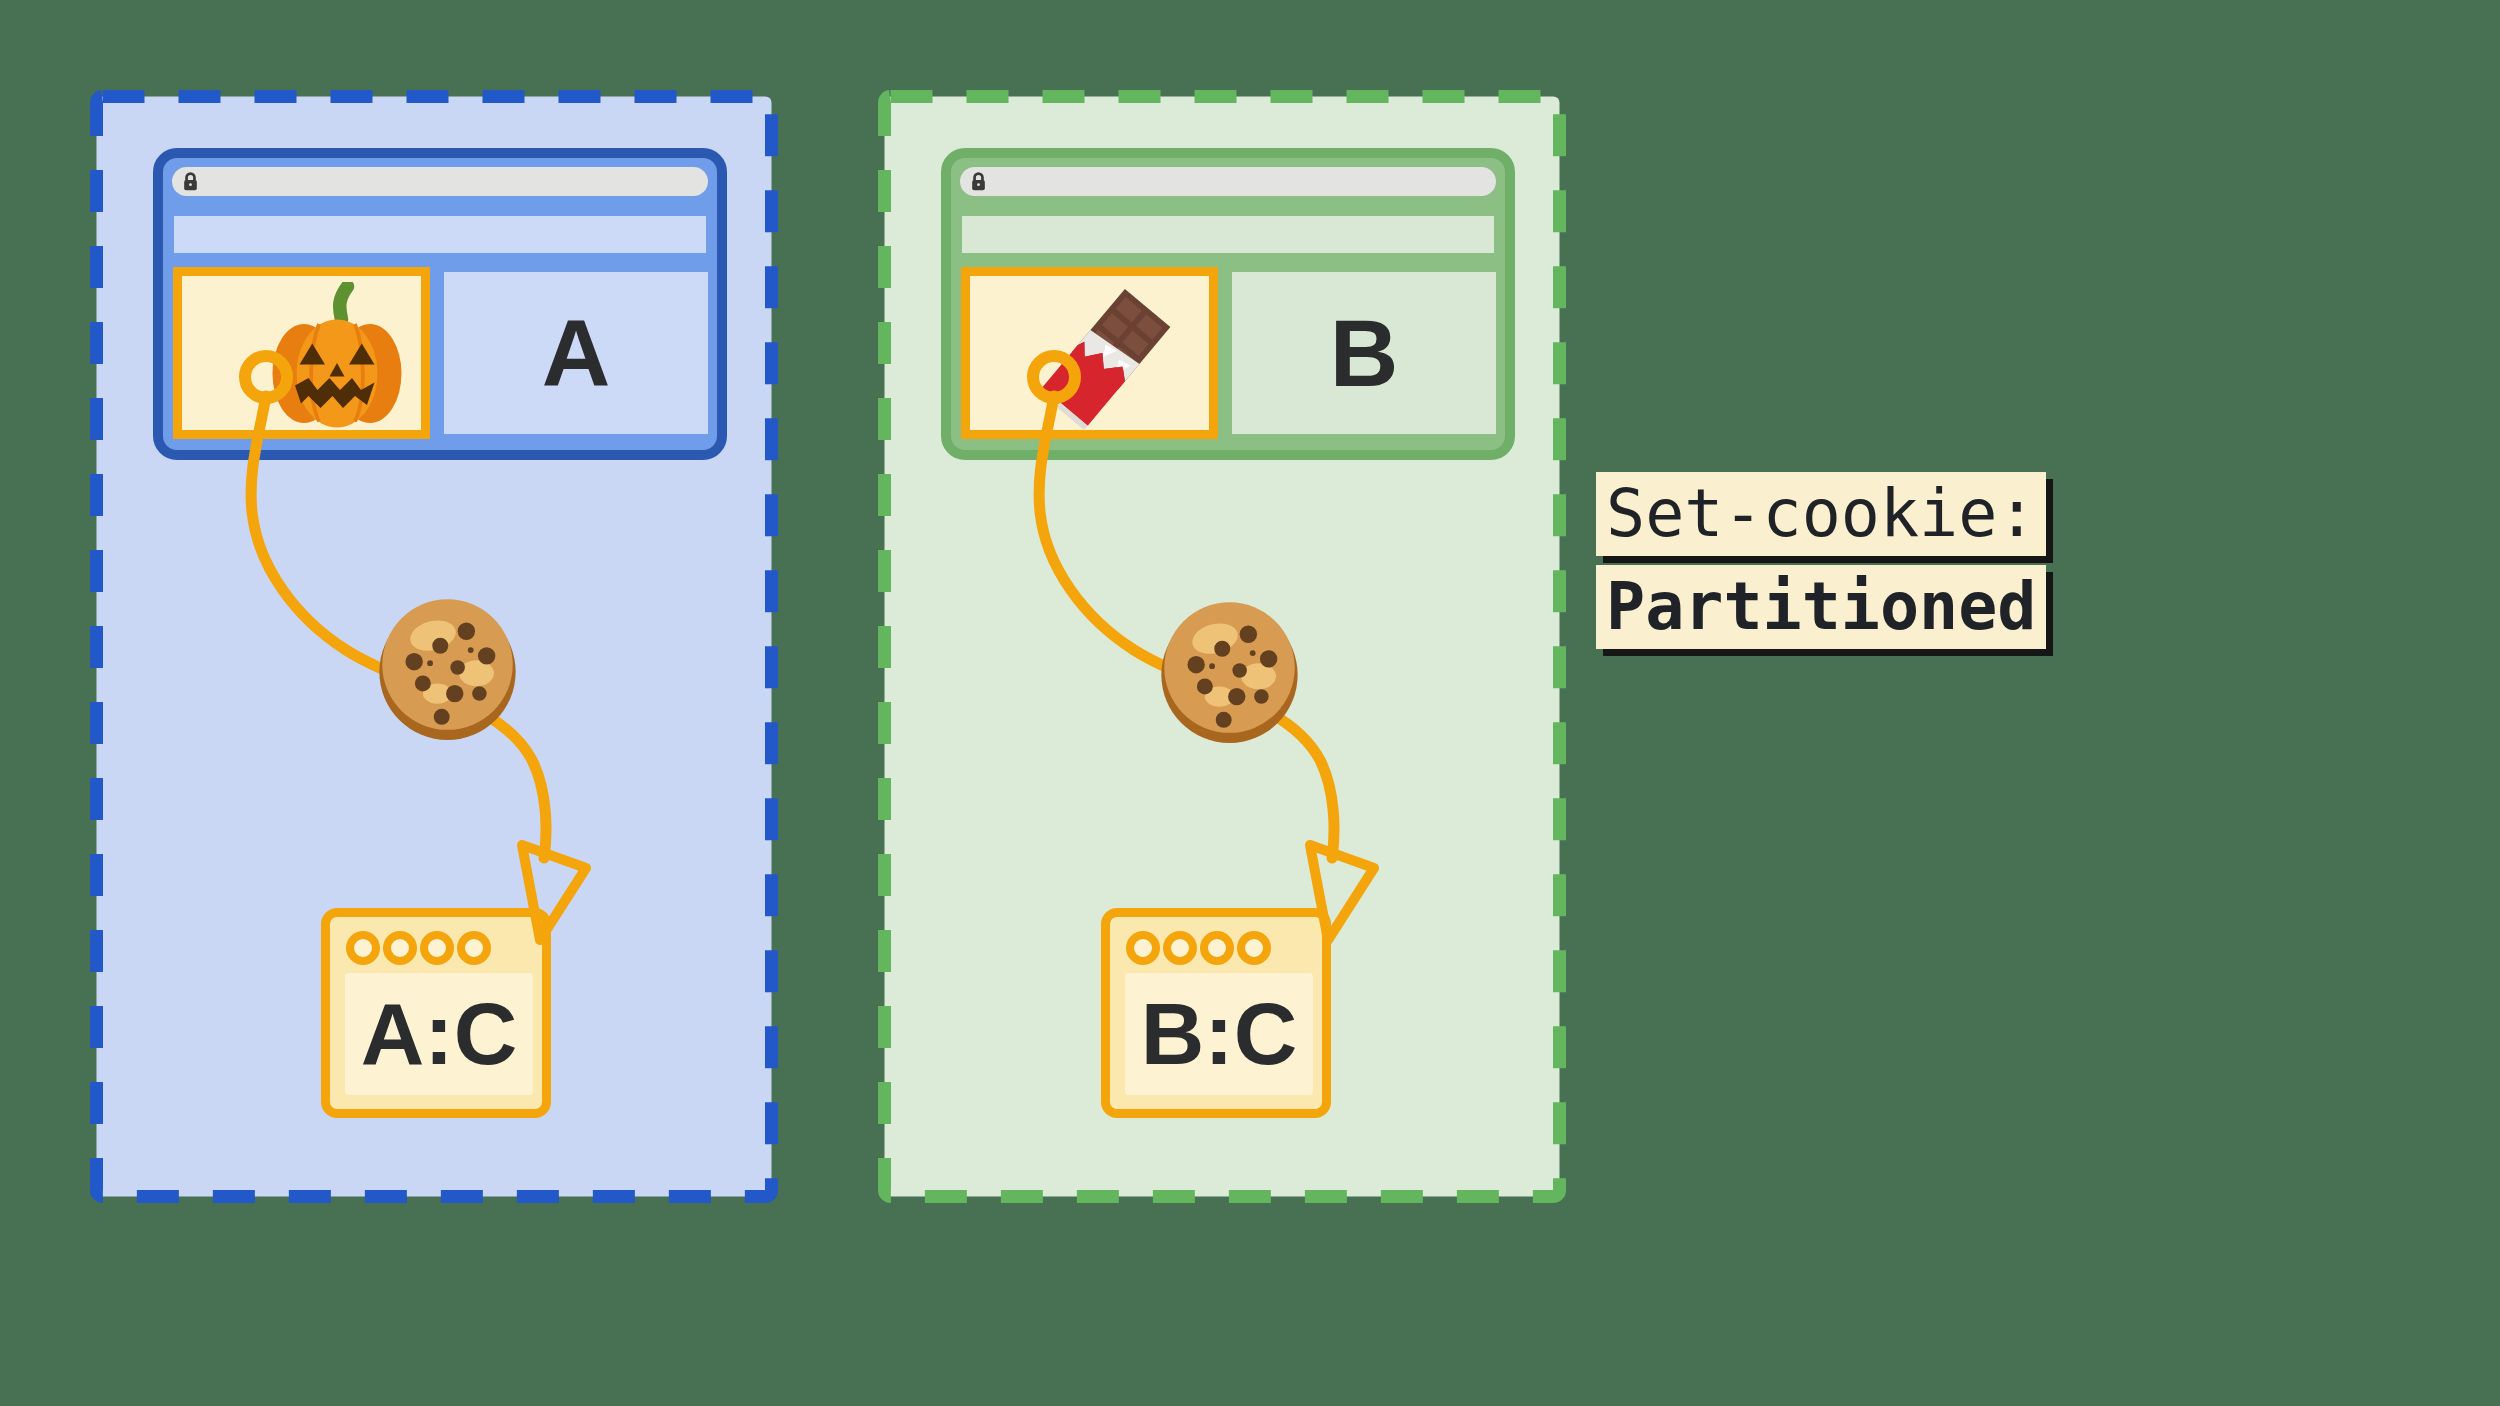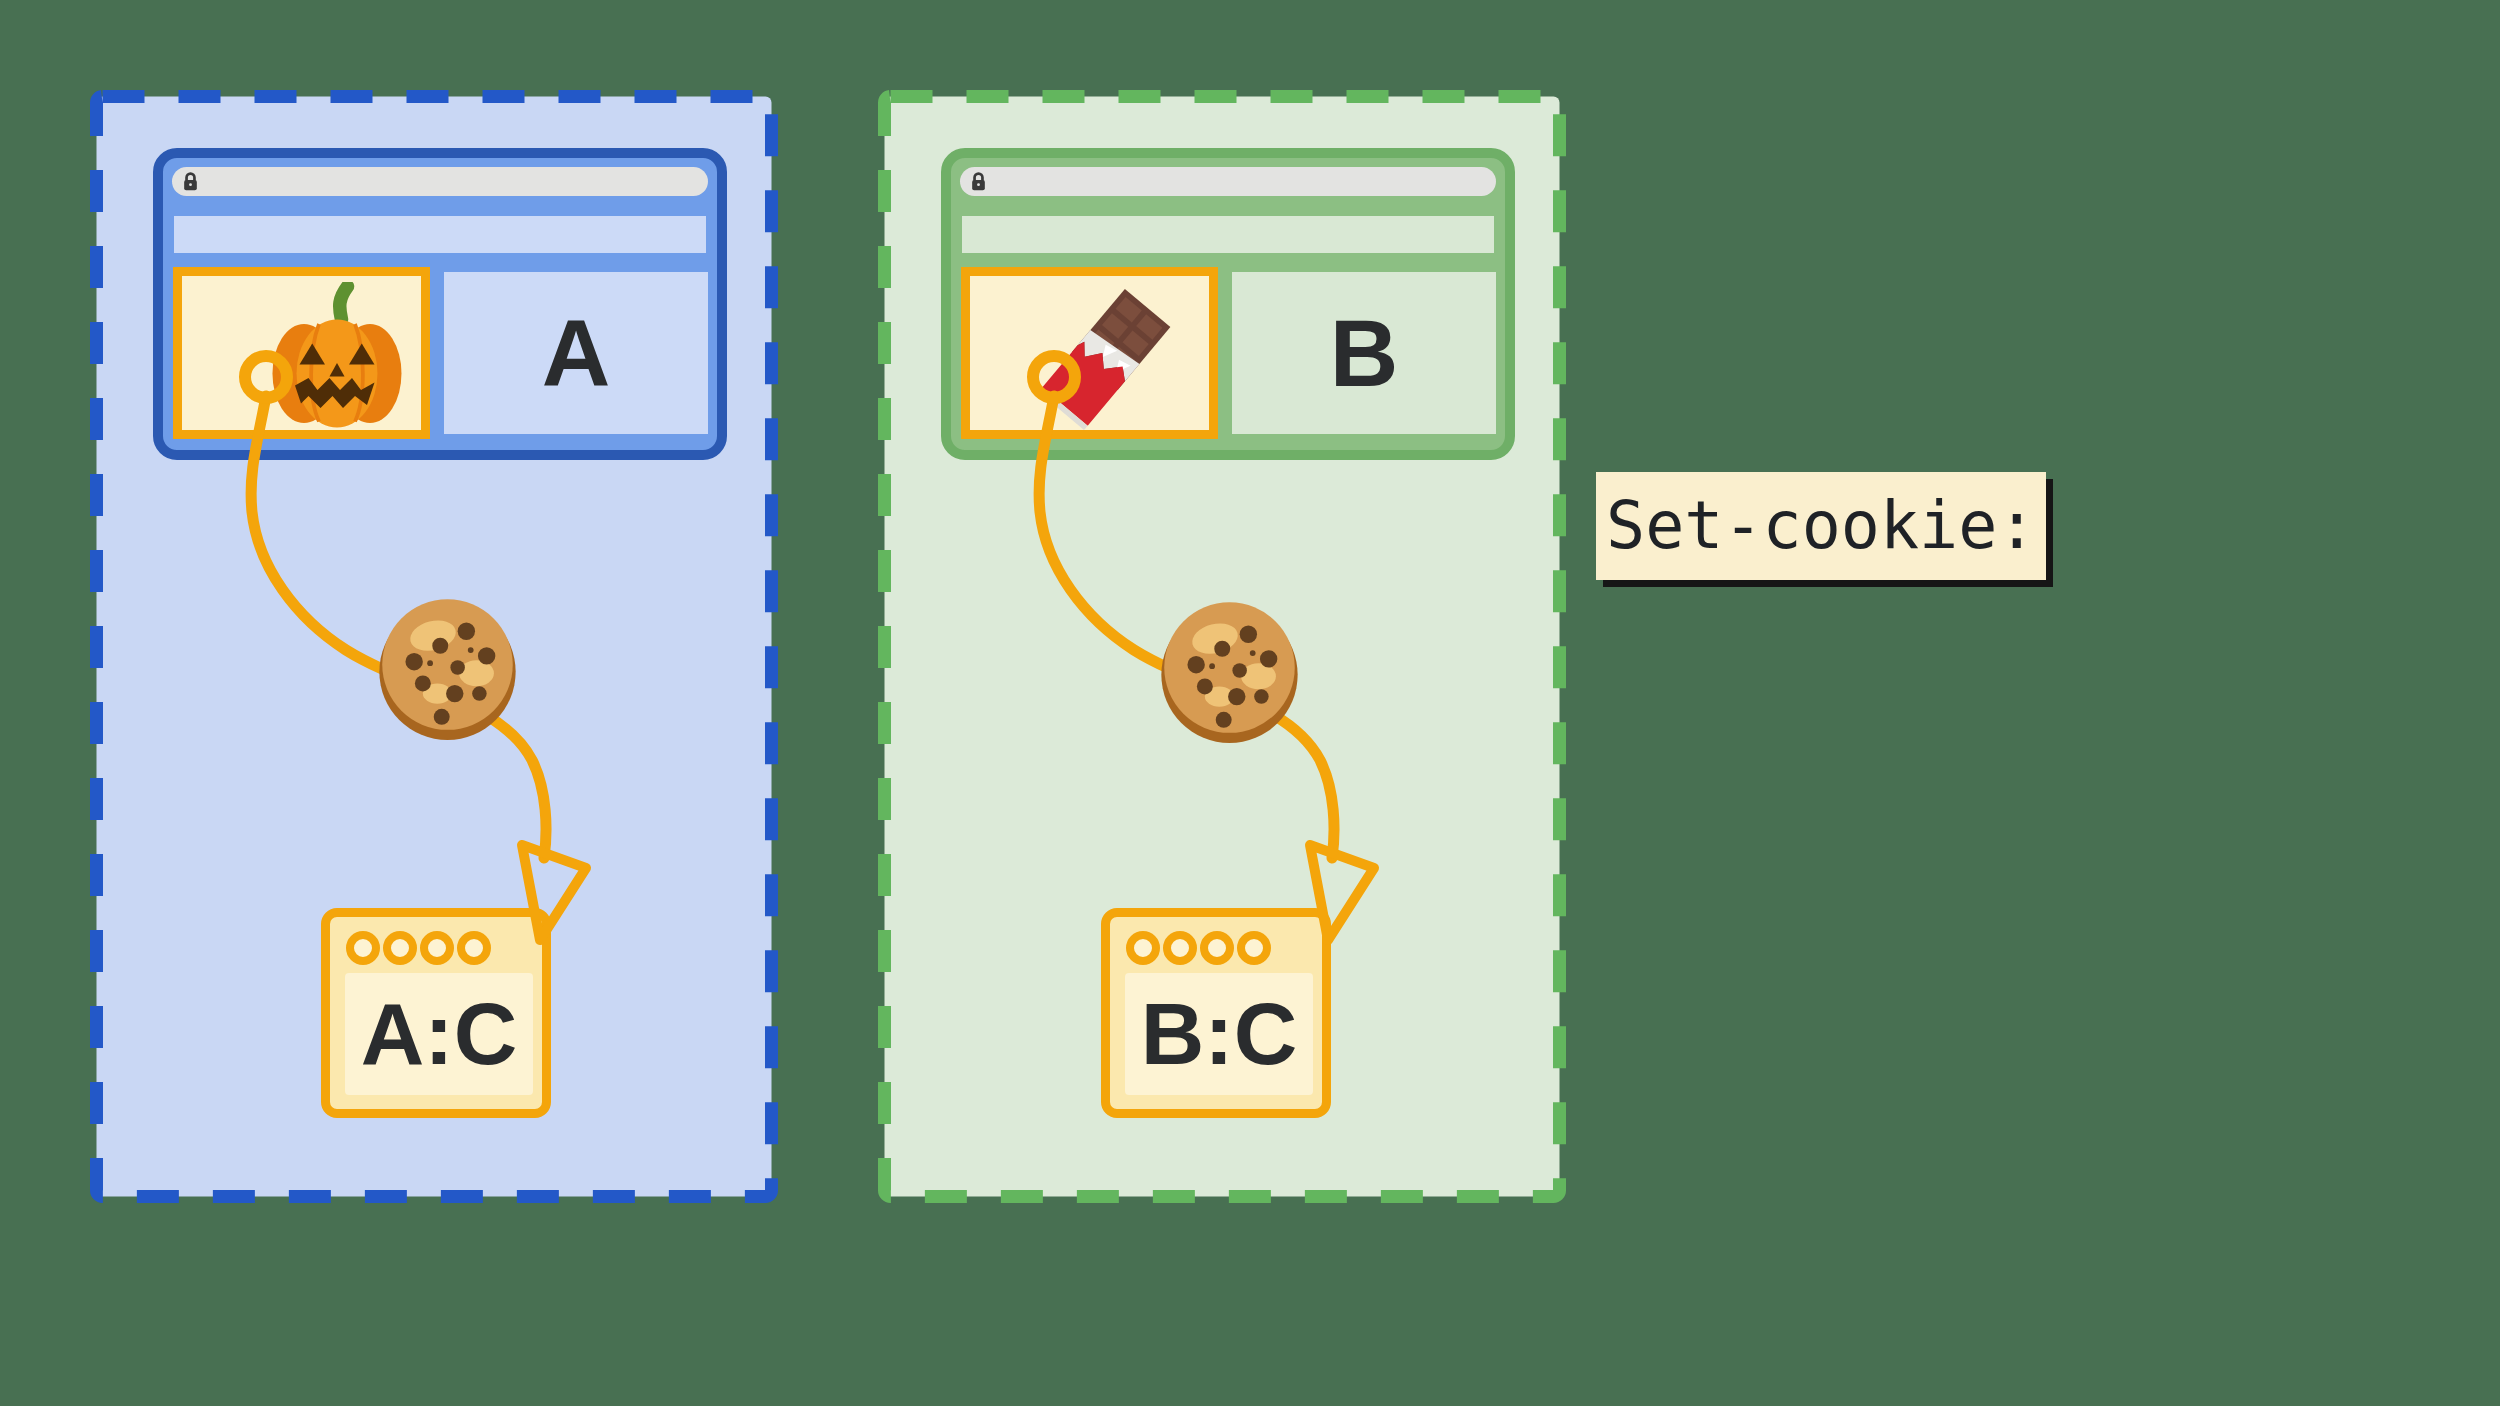--- a/index.html
+++ b/index.html
@@ -36,21 +36,21 @@
   .dot{width:34px;height:34px;border-radius:50%;border:8px solid var(--orange);background:var(--store_inner);box-sizing:border-box;}
   .store-inner{position:absolute;left:15px;top:56px;width:188px;height:122px;background:var(--store_inner);border-radius:4px;display:flex;align-items:center;justify-content:center;}
   .store-label{font-size:88px;font-weight:bold;color:var(--letter_color);line-height:1;}
 
   
   .code-block{position:absolute;left:1596px;top:472px;}
   .code-line{margin:0 0 9px 0;}
   .chip{
     display:inline-block;background:var(--code_bg);color:var(--code_text);
     font-family:"DejaVu Sans Mono",monospace;font-size:65px;line-height:84px;
-    padding:12px 10px;box-shadow:7px 7px 0 var(--shadow);white-space:pre;
+    padding:0 10px;box-shadow:7px 7px 0 var(--shadow);white-space:pre;
   }
   .chip.bold{font-weight:bold;}
 </style>
 </head>
 <body>
 
 <div class="stage">
 
   <svg class="layer" width="2500" height="1406">
     <rect x="96.5" y="96.5" width="675" height="1100" rx="6" style="fill:var(--blue_fill);stroke:var(--blue_dash);stroke-width:13;stroke-dasharray:42 34;"></rect>
@@ -171,15 +171,18 @@
     <path d="M 1054 396 C 1046 440 1036 472 1040 512 C 1046 567 1084 618 1134 650 C 1198 690 1288 700 1320 760 C 1335 790 1336 830 1332 858" fill="none" style="stroke:var(--orange);" stroke-width="11" stroke-linecap="round"></path>
     <circle cx="1054" cy="377" r="21" fill="none" style="stroke:var(--orange);" stroke-width="12"></circle>
     <polygon points="1310,845 1374,868 1328,940" fill="none" style="stroke:var(--orange);" stroke-width="10" stroke-linejoin="round"></polygon>
     <use href="#cookie-def" transform="translate(1157,598) scale(1.45)"></use>
   </svg>
 
   <div class="code-block">
     <div class="code-line">
       <span class="chip">Set-cookie:</span>
     </div>
+    <div class="code-line">
+      <span class="chip bold">Partitioned</span>
+    </div>
   </div>
 
 </div>
 
 </body></html>

